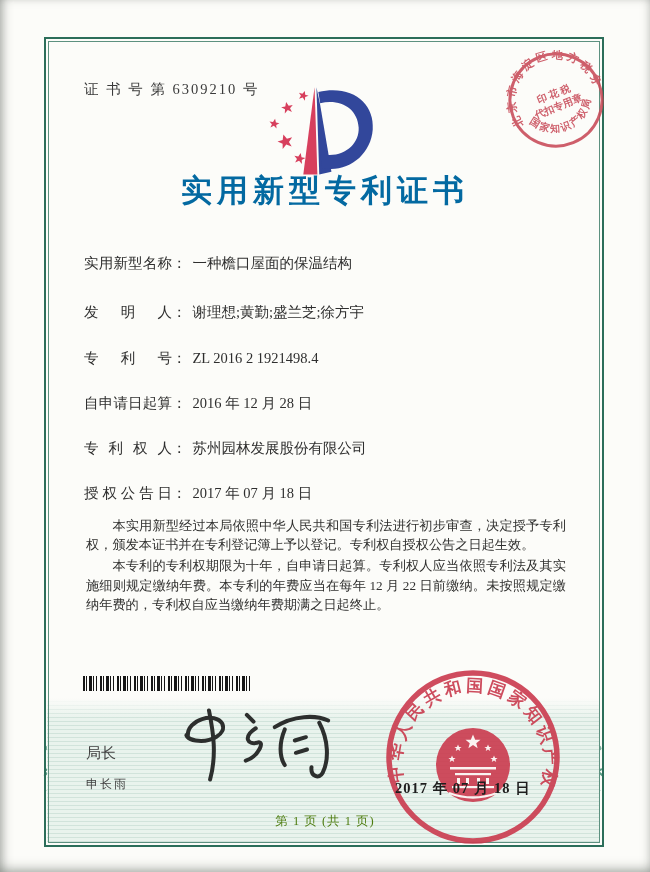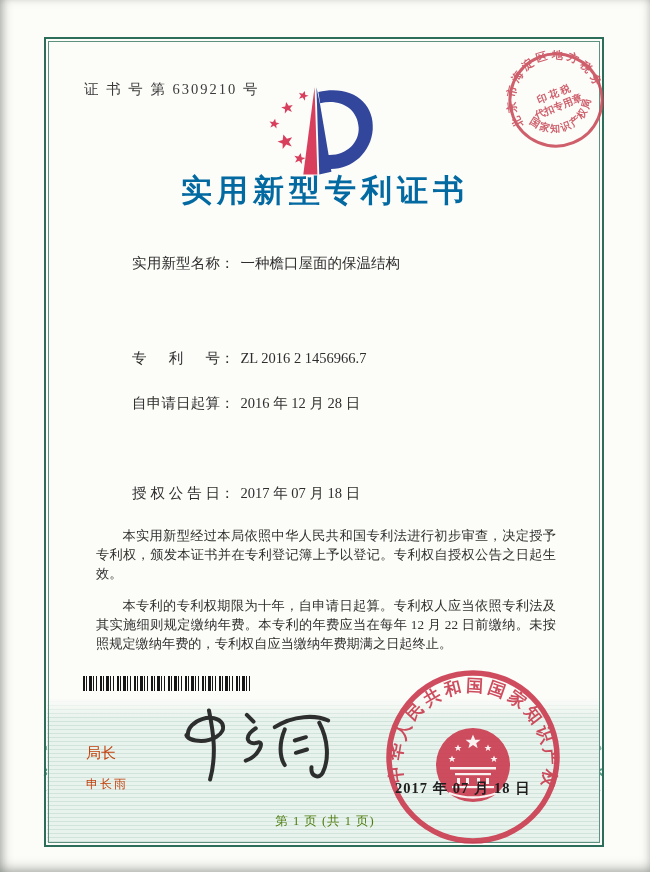--- a/index.html
+++ b/index.html
@@ -21,28 +21,28 @@
       linear-gradient(180deg, rgba(252,252,249,1) 0px, rgba(252,252,249,0) 20px),
       repeating-linear-gradient(0deg, rgba(70,138,116,0.15) 0 1px, rgba(255,255,255,0) 1px 4px);
   }
   .content{position:absolute;inset:0;z-index:3;}
   .cert-no{position:absolute;left:84px;top:80px;font-size:14.5px;letter-spacing:2px;color:#3b3b3b;}
   .title{position:absolute;left:0;top:170px;width:100%;margin:0;text-align:center;
          font-size:31px;font-weight:bold;letter-spacing:5px;color:#0369a1;}
   .logo{position:absolute;left:262px;top:82px;width:122px;height:110px;}
   .tax-stamp{position:absolute;left:506px;top:50px;width:100px;height:100px;}
   .field{position:absolute;left:84px;font-size:14.5px;color:#2e2e2e;white-space:nowrap;}
-  .field .lbl{display:inline-block;width:88px;text-align:justify;text-align-last:justify;vertical-align:top;margin-left:48px;}
+  .field .lbl{display:inline-block;width:88px;text-align:justify;text-align-last:justify;vertical-align:top;}
   .field .colon{margin-right:6px;}
   .paras{position:absolute;left:84px;top:514px;width:484px;font-size:13.2px;line-height:19.2px;
          color:#30302f;text-align:justify;}
-  .paras p{margin:12px;text-indent:2em;}
+  .paras p{margin:2px;text-indent:2em;}
   .barcode{position:absolute;left:83px;top:676px;width:168px;height:15px;
     background:repeating-linear-gradient(90deg,#161616 0 2px,transparent 2px 3px,#161616 3px 4px,transparent 4px 6px,#161616 6px 9px,transparent 9px 10px,#161616 10px 11px,transparent 11px 13px,#161616 13px 14px,transparent 14px 17px);}
-  .director{position:absolute;left:86px;top:744px;font-family:Liberation Mono, monospace;color:#c2410c;}
+  .director{position:absolute;left:86px;top:744px;font-family:Liberation Mono, monospace;color:#404040;}
   .director .dt{font-size:15px;margin-bottom:13px;}
   .director .dn{font-size:12px;letter-spacing:2px;}
   .autograph{position:absolute;left:168px;top:706px;width:180px;height:78px;}
   .seal{position:absolute;left:384px;top:668px;width:178px;height:178px;}
   .seal-date{position:absolute;left:395px;top:779px;font-size:14.5px;font-weight:bold;
              color:#1e1e1e;letter-spacing:1px;white-space:nowrap;}
   .footer{position:absolute;left:0;top:813px;width:100%;text-align:center;font-size:12.5px;
           color:#4d7c0f;letter-spacing:1px;}
   .orn{position:absolute;width:96px;height:102px;}
   .orn-left{left:41px;top:740px;}
@@ -132,25 +132,31 @@
           <textPath href="#taxBot" startOffset="2">国家知识产权局</textPath>
         </text>
       </g>
     </svg>
 
     <h1 class="title">实用新型专利证书</h1>
 
     <div class="field" style="top:254px">
       <span class="lbl">实用新型名称</span><span class="colon">：</span><span>一种檐口屋面的保温结构</span>
     </div>
+    <div class="field" style="top:303px">
+      <span class="lbl">发明人</span><span class="colon">：</span><span>谢理想;黄勤;盛兰芝;徐方宇</span>
+    </div>
     <div class="field" style="top:349px">
-      <span class="lbl">专利号</span><span class="colon">：</span><span>ZL 2016 2 1456966.7</span>
+      <span class="lbl">专利号</span><span class="colon">：</span><span>ZL 2016 2 1921498.4</span>
     </div>
     <div class="field" style="top:394px">
       <span class="lbl">自申请日起算</span><span class="colon">：</span><span>2016 年 12 月 28 日</span>
+    </div>
+    <div class="field" style="top:439px">
+      <span class="lbl">专利权人</span><span class="colon">：</span><span>苏州园林发展股份有限公司</span>
     </div>
     <div class="field" style="top:484px">
       <span class="lbl">授权公告日</span><span class="colon">：</span><span>2017 年 07 月 18 日</span>
     </div>
 
     <div class="paras">
       <p>本实用新型经过本局依照中华人民共和国专利法进行初步审查，决定授予专利权，颁发本证书并在专利登记簿上予以登记。专利权自授权公告之日起生效。</p>
       <p>本专利的专利权期限为十年，自申请日起算。专利权人应当依照专利法及其实施细则规定缴纳年费。本专利的年费应当在每年 12 月 22 日前缴纳。未按照规定缴纳年费的，专利权自应当缴纳年费期满之日起终止。</p>
     </div>
 

